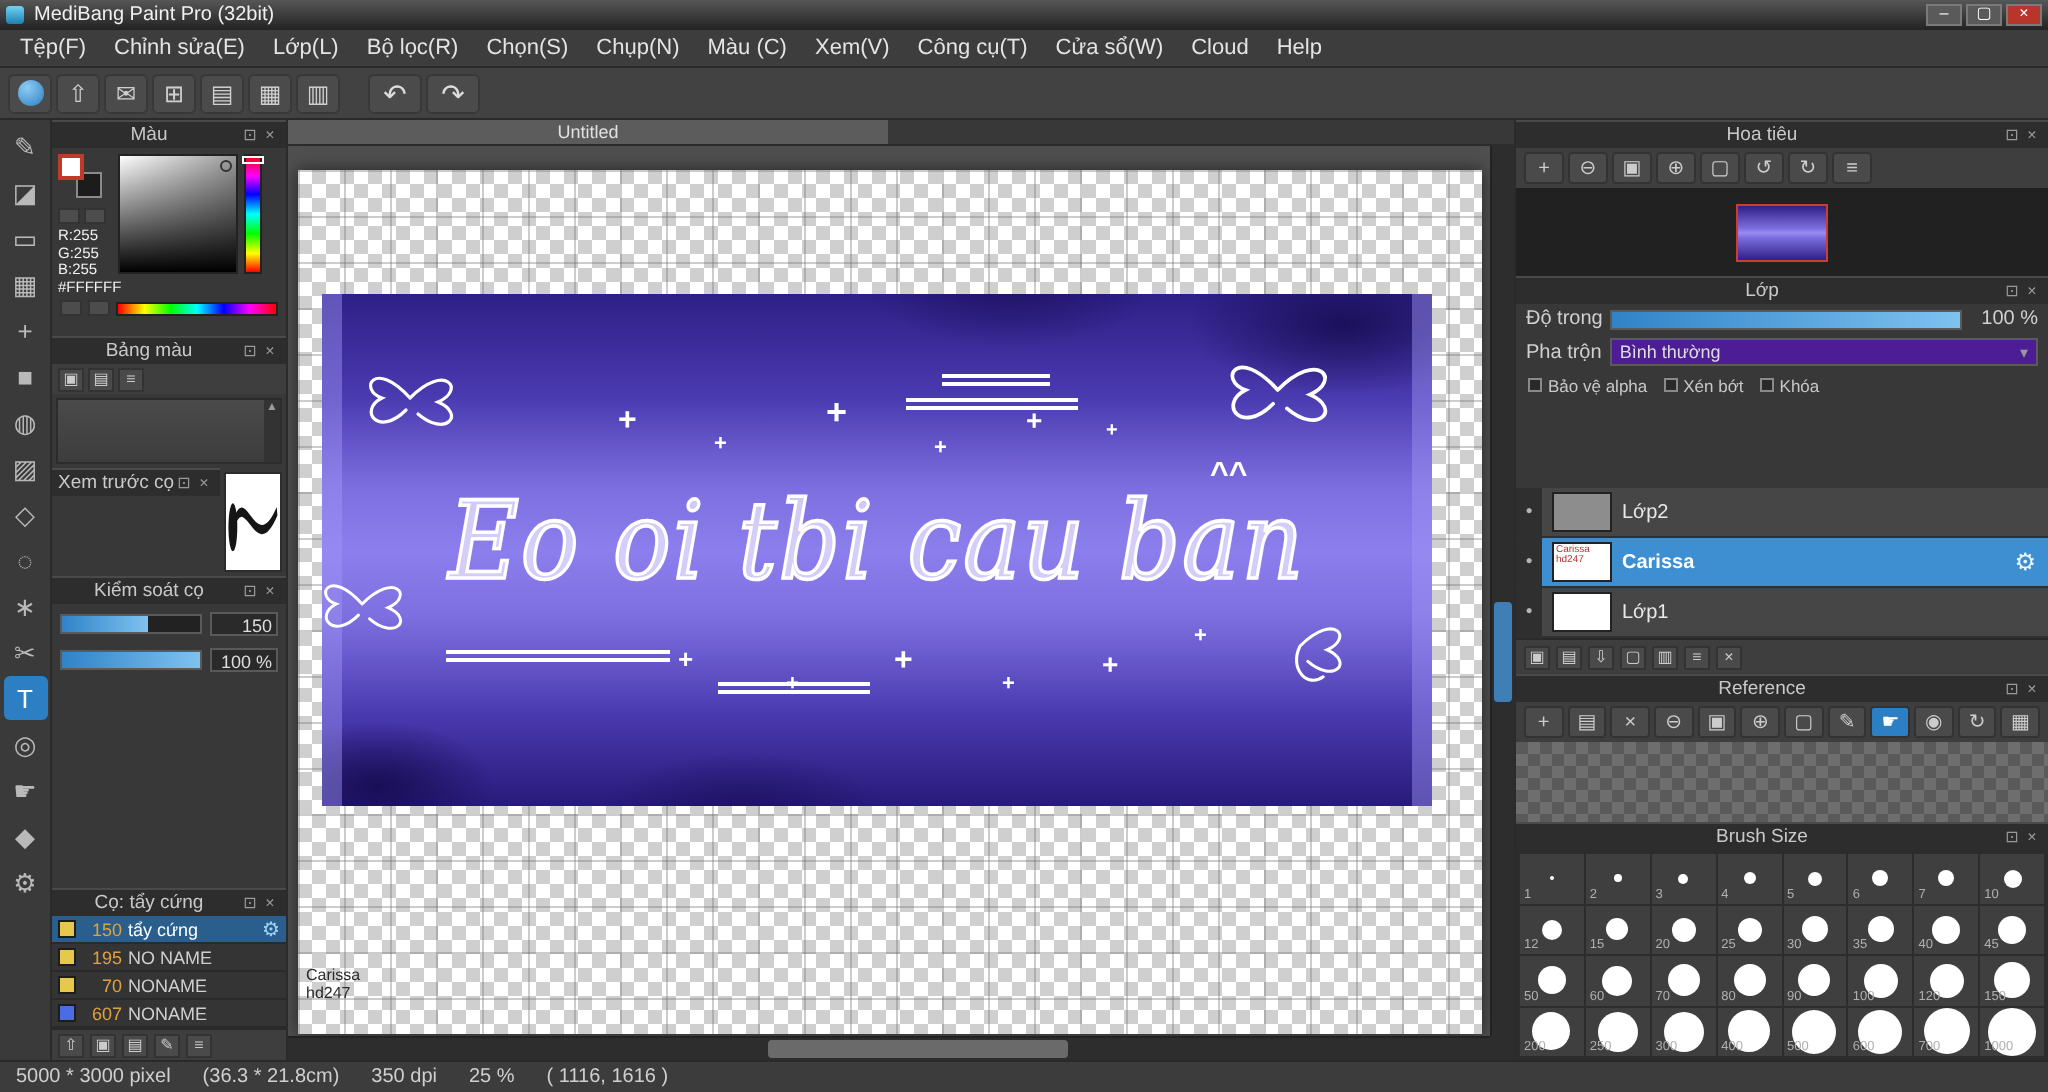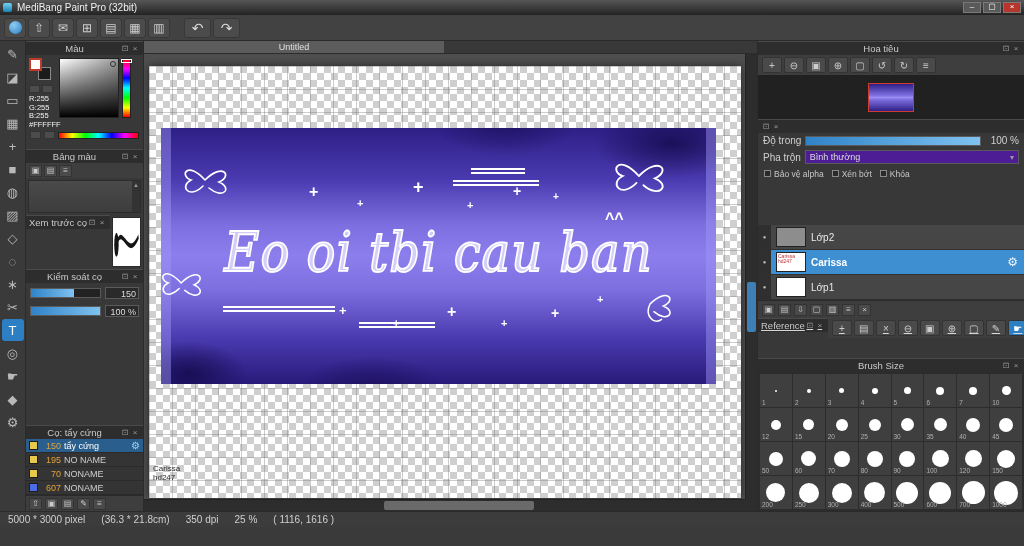--- a/index.html
+++ b/index.html
@@ -179,21 +179,21 @@
   .layer-thumb { width: 30px; height: 20px; margin: 0 5px; border: 1px solid #222; flex: none;
                  font-size: 5px; line-height: 5px; overflow: hidden; color: #b33; padding: 1px; }
   .layer-thumb.gray { background: #8d8d8d; }
   .layer-thumb.white { background: #fff; }
   .layer-name { flex: 1; font-size: 10px; color: #e8e8e8; }
   .layer-row.selected .layer-name { color: #fff; font-weight: bold; }
   .layer-gear { margin-right: 6px; color: #eaf5fd; font-size: 12px; }
   .lp-foot { height: 18px; display: flex; gap: 3px; align-items: center; padding: 0 4px;
              background: #3e3e3e; border-top: 1px solid #2a2a2a; }
 
-  .p-ref { flex: none; display: flex; flex-direction: row; text-decoration: underline; }
+  .p-ref { flex: none; display: flex; flex-direction: column; }
   .ref-area { height: 40px; margin: 0;
         background: conic-gradient(#6e6e6e 0 25%, #5a5a5a 0 50%, #6e6e6e 0 75%, #5a5a5a 0);
         background-size: 12px 12px; }
 
   .p-bsize { flex: 1; display: flex; flex-direction: column; }
   .bs-grid { flex: 1; display: grid; grid-template-columns: repeat(8, 1fr); grid-auto-rows: 1fr;
              gap: 1px; background: #2c2c2c; padding: 2px; }
   .bs-cell { background: #3f3f3f; position: relative; display: flex; align-items: center; justify-content: center; }
   .bs-dot { background: #fff; border-radius: 50%; }
   .bs-num { position: absolute; left: 2px; bottom: 1px; font-size: 6.5px; color: #b0b0b0; }
@@ -210,20 +210,34 @@
   <div class="titlebar">
     <span class="app-icon"></span>
     <span>MediBang Paint Pro (32bit)</span>
     <span class="winbtns">
       <span class="winbtn">–</span>
       <span class="winbtn">▢</span>
       <span class="winbtn close">×</span>
     </span>
   </div>
 
+  <div class="menubar">
+      <div class="menu-item">Tệp(F)</div>
+      <div class="menu-item">Chỉnh sửa(E)</div>
+      <div class="menu-item">Lớp(L)</div>
+      <div class="menu-item">Bộ lọc(R)</div>
+      <div class="menu-item">Chọn(S)</div>
+      <div class="menu-item">Chụp(N)</div>
+      <div class="menu-item">Màu (C)</div>
+      <div class="menu-item">Xem(V)</div>
+      <div class="menu-item">Công cụ(T)</div>
+      <div class="menu-item">Cửa sổ(W)</div>
+      <div class="menu-item">Cloud</div>
+      <div class="menu-item">Help</div>
+    </div>
 
   <div class="toolbar">
     <div class="tb-icons">
         <div class="tbtn circle"></div>
         <div class="tbtn">⇧</div>
         <div class="tbtn">✉</div>
         <div class="tbtn">⊞</div>
         <div class="tbtn">▤</div>
         <div class="tbtn">▦</div>
         <div class="tbtn">▥</div>
@@ -467,20 +481,21 @@
             <div class="nbtn">↻</div>
             <div class="nbtn">≡</div>
           </div>
         <div class="nav-thumb-area">
           <div class="nav-thumb"></div>
         </div>
       </div>
 
       <div class="p-layers">
         <div class="panel-h">
+          <span class="ph-title">Lớp</span>
           <span class="ph-ic">⊡</span>
           <span class="ph-ic">×</span>
         </div>
         <div class="lp-row">
           <span class="lp-label">Độ trong</span>
           <span class="op-track">
             <span class="op-fill" style="display: block; width: 100%;"></span>
           </span>
           <span class="op-val">100 %</span>
         </div>

